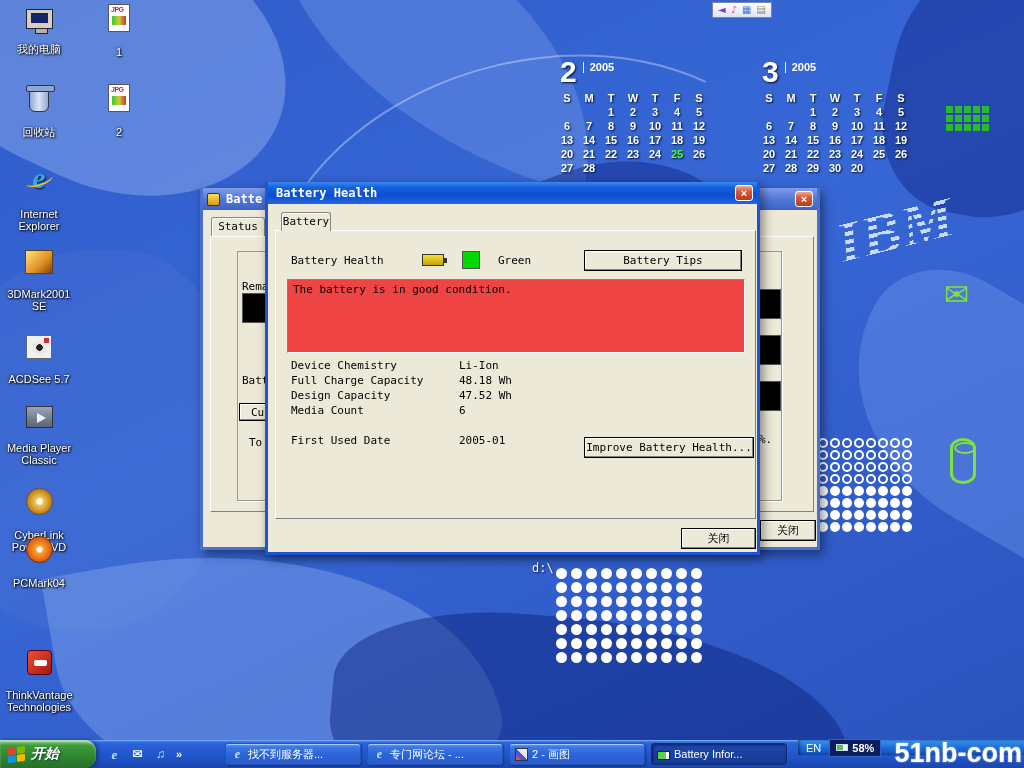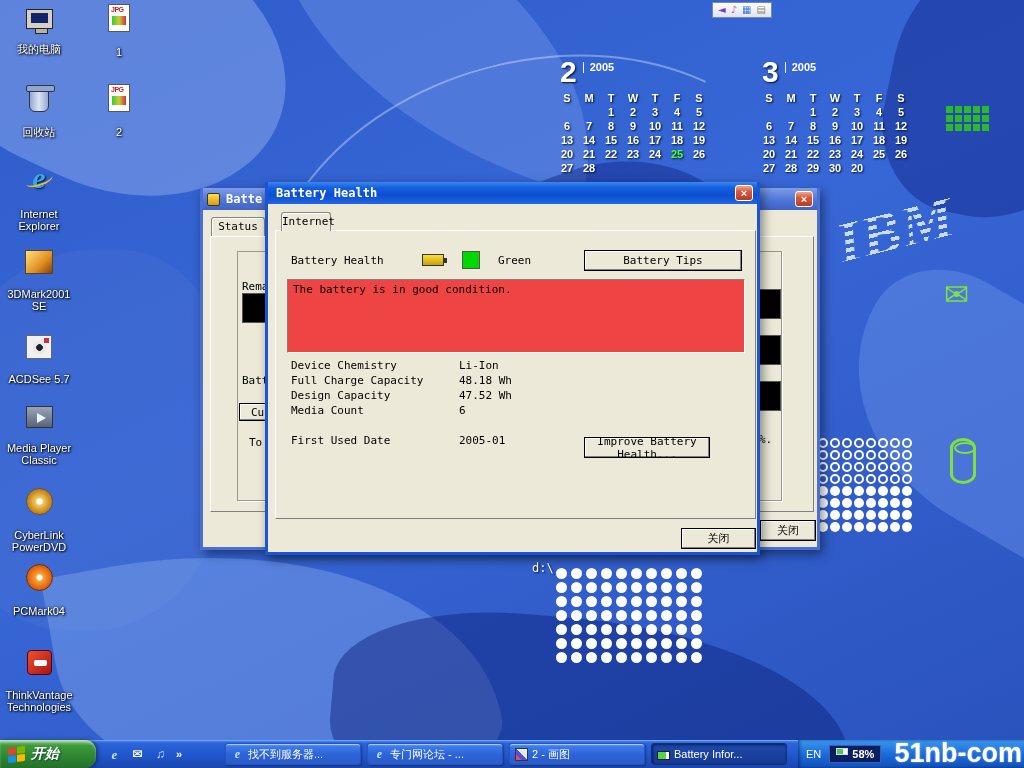--- a/index.html
+++ b/index.html
@@ -58,21 +58,21 @@
 #dcol1{left:4px}
 #dcol2{left:84px}
 .desk-icon{position:absolute;left:0;width:70px;text-align:center;cursor:default}
 #dcol1 .desk-icon:nth-child(1){top:6px}
 #dcol1 .desk-icon:nth-child(2){top:84px}
 #dcol1 .desk-icon:nth-child(3){top:162px}
 #dcol1 .desk-icon:nth-child(4){top:246px}
 #dcol1 .desk-icon:nth-child(5){top:331px}
 #dcol1 .desk-icon:nth-child(6){top:401px}
 #dcol1 .desk-icon:nth-child(7){top:486px}
-#dcol1 .desk-icon:nth-child(8){top:562px}
+#dcol1 .desk-icon:nth-child(8){top:534px}
 #dcol1 .desk-icon:nth-child(9){top:647px}
 #dcol2 .desk-icon:nth-child(1){top:3px}
 #dcol2 .desk-icon:nth-child(2){top:83px}
 .dicon{position:relative;width:32px;height:32px;margin:0 auto}
 .dlabel{margin-top:14px;font:11px/12px "Liberation Sans",sans-serif;color:#fff;text-shadow:1px 1px 2px #000,0 0 3px #000}
 .ic-computer{background:#d6d0c2;border:1px solid #223;width:27px;height:20px;margin-top:3px}
 .ic-computer::before{content:"";position:absolute;left:4px;top:3px;width:17px;height:10px;background:#13246a}
 .ic-computer::after{content:"";position:absolute;left:8px;bottom:-6px;width:11px;height:4px;background:#b8b2a4;border:1px solid #223}
 .ic-trash{width:20px;height:24px;margin-top:4px;background:linear-gradient(90deg,#93a8d2,#dde5f4 50%,#93a8d2);border:1px solid #334;border-radius:3px 3px 6px 6px}
 .ic-trash::before{content:"";position:absolute;left:-4px;top:-4px;width:27px;height:5px;background:#8fa6d0;border:1px solid #334;border-radius:2px}
@@ -128,23 +128,23 @@
 .ql-media{color:#cfe2ff;font-size:12px}
 .qlmore{color:#fff;font:bold 11px/28px "Liberation Sans",sans-serif}
 #taskhost{position:absolute;left:225px;top:3px;display:flex;gap:6px}
 .taskbtn{width:136px;height:22px;border-radius:3px;border:1px solid #2a55b8;background:linear-gradient(180deg,#6ba1f4 0%,#3c79e8 14%,#2c63d8 55%,#2a5cc8 100%);box-shadow:inset 0 1px 0 rgba(255,255,255,.45),1px 1px 2px rgba(0,0,30,.35);display:flex;align-items:center;gap:4px;padding:0 5px;overflow:hidden;cursor:default}
 .taskbtn.active{background:linear-gradient(180deg,#1e49b0,#173a92);box-shadow:inset 1px 1px 3px rgba(0,0,20,.6);border-color:#12307a}
 .tb-label{color:#fff;font:11px "Liberation Sans",sans-serif;white-space:nowrap;overflow:hidden}
 .tb-ic{flex:none;width:13px;height:13px;text-align:center}
 .tbi-ie{color:#bfe2ff;font:italic bold 12px/13px "Liberation Serif",serif}
 .tbi-paint{background:linear-gradient(45deg,#e05050 25%,#5050e0 25% 50%,#e8e8e8 50%);border:1px solid #334}
 .tbi-battery{width:13px;height:9px;margin-top:2px;background:linear-gradient(90deg,#57d24a 70%,#fff 70%);border:1px solid #123}
-#tray{position:absolute;left:798px;top:0;right:0;height:28px;background:linear-gradient(180deg,#3a96ee,#1968d8 55%,#1250b8);box-shadow:inset 2px 0 3px rgba(0,0,30,.4);display:flex;align-items:center;padding-left:8px;gap:8px}
+#tray{position:absolute;left:798px;top:0;right:0;height:15px;background:linear-gradient(180deg,#3a96ee,#1968d8 55%,#1250b8);box-shadow:inset 2px 0 3px rgba(0,0,30,.4);display:flex;align-items:center;padding-left:8px;gap:8px}
 .lang{color:#fff;font:11px "Liberation Sans",sans-serif}
-.battchip{display:flex;gap:4px;background:#0b1e5e;border:1px solid #3c5cc0;padding:2px 6px;color:#fff;font:bold 11px "Liberation Sans",sans-serif}
+.battchip{display:flex;align-items:center;gap:4px;background:#0b1e5e;border:1px solid #3c5cc0;padding:2px 6px;color:#fff;font:bold 11px "Liberation Sans",sans-serif}
 .battchip .bicon{width:12px;height:7px;background:linear-gradient(90deg,#4cc84c 60%,#fff 60%);border:1px solid #cfd8f0}
 .watermark{position:absolute;right:2px;top:-2px;z-index:60;color:#fff;font:bold 27px/30px "Liberation Sans",sans-serif;text-shadow:0 0 2px rgba(255,255,255,.6)}
 </style>
 </head>
 <body>
 
 <div class="dec leaf1"></div>
 <div class="dec leaf2"></div>
 <div class="dec leaf3"></div>
 <div class="dec leaf4"></div>
@@ -500,21 +500,21 @@
   </div>
   <div class="btn" style="left:557px;top:332px;width:56px;height:21px">关闭</div>
 </div>
 
 <div class="window" id="fg-window">
   <div class="titlebar">
     <span class="tb-text">Battery Health</span>
     <span class="xbtn">×</span>
   </div>
   <div class="tab" style="left:13px;top:30px;width:50px;height:19px">
-    <span>Internet</span>
+    <span>Battery</span>
   </div>
   <div class="page" style="left:7px;top:48px;width:481px;height:289px">
     <span class="mlabel" style="left:15px;top:23px">Battery Health</span>
     <span class="batt-ic" style="left:146px;top:23px"></span>
     <span class="status-sq" style="left:186px;top:20px"></span>
     <span class="mlabel" style="left:222px;top:23px">Green</span>
     <div class="btn" style="left:308px;top:19px;width:158px;height:21px">Battery Tips</div>
     <div class="sunken" style="left:11px;top:48px;width:458px;height:74px">
       <span>The battery is in good condition.</span>
     </div>
@@ -533,21 +533,21 @@
         </div>
         <div class="field-row">
           <span class="f-label">Media Count</span>
           <span class="f-value">6</span>
         </div>
       </div>
     <div class="field-row" style="position:absolute;left:15px;top:203px;width:330px">
       <span class="f-label">First Used Date</span>
       <span class="f-value">2005-01</span>
     </div>
-    <div class="btn" style="left:308px;top:206px;width:126px;height:21px">Improve Battery Health...</div>
+    <div class="btn" style="left:308px;top:206px;width:170px;height:21px">Improve Battery Health...</div>
   </div>
   <div class="btn" style="left:413px;top:346px;width:75px;height:21px">关闭</div>
 </div>
 
 <div id="taskbar">
   <div class="start">
     <span class="flag">
         <span class="f1"></span>
         <span class="f2"></span>
         <span class="f3"></span>

